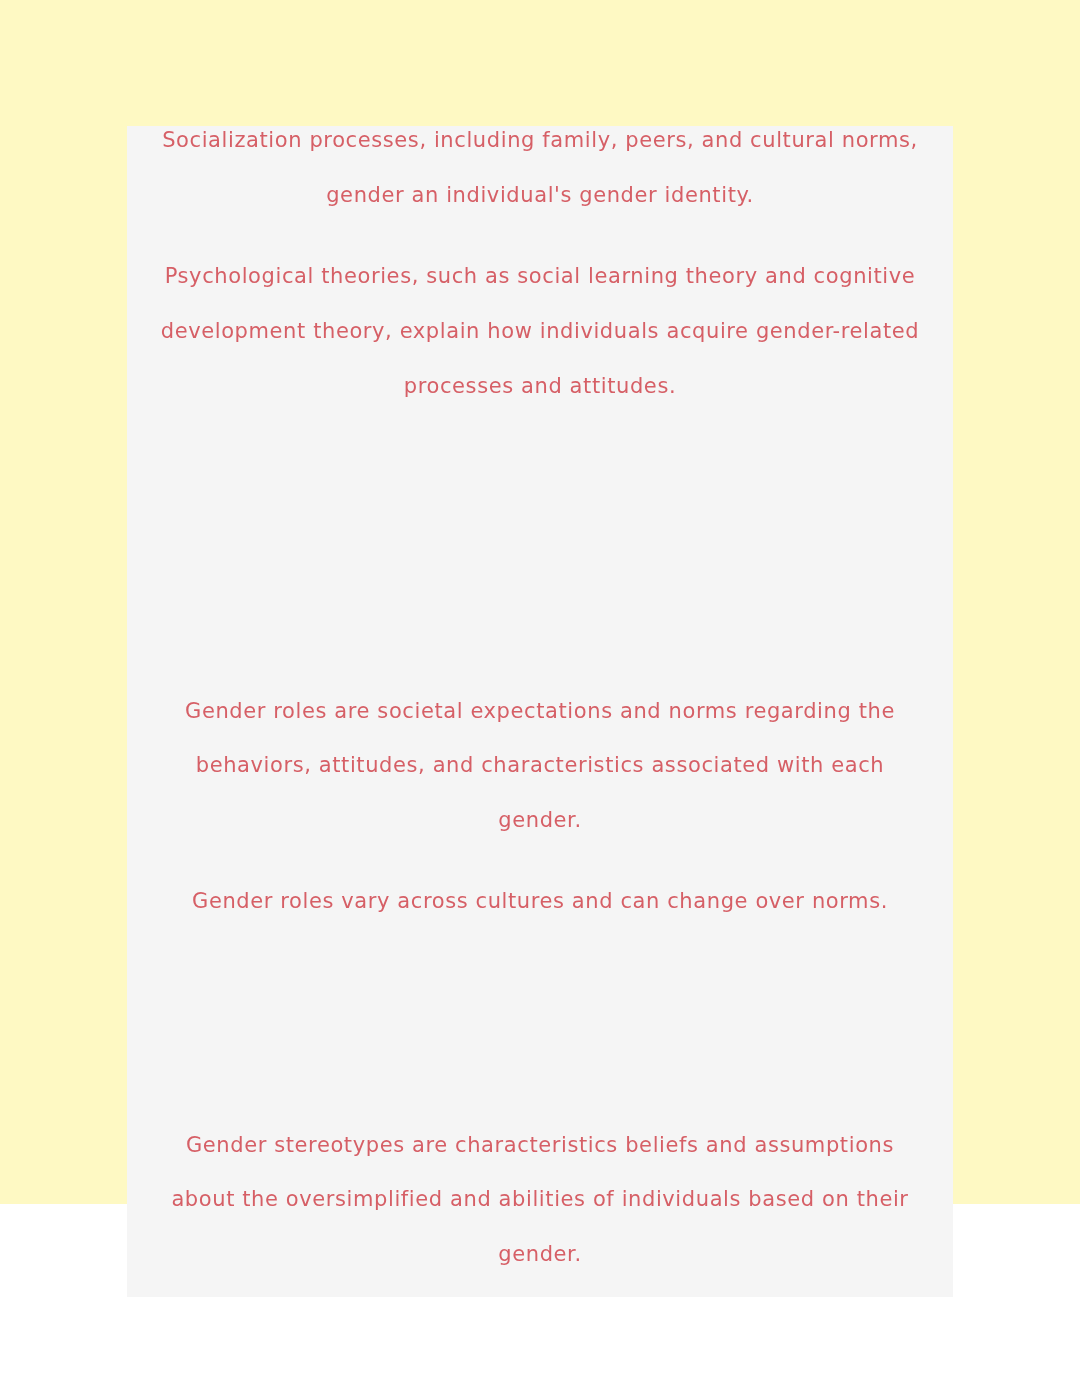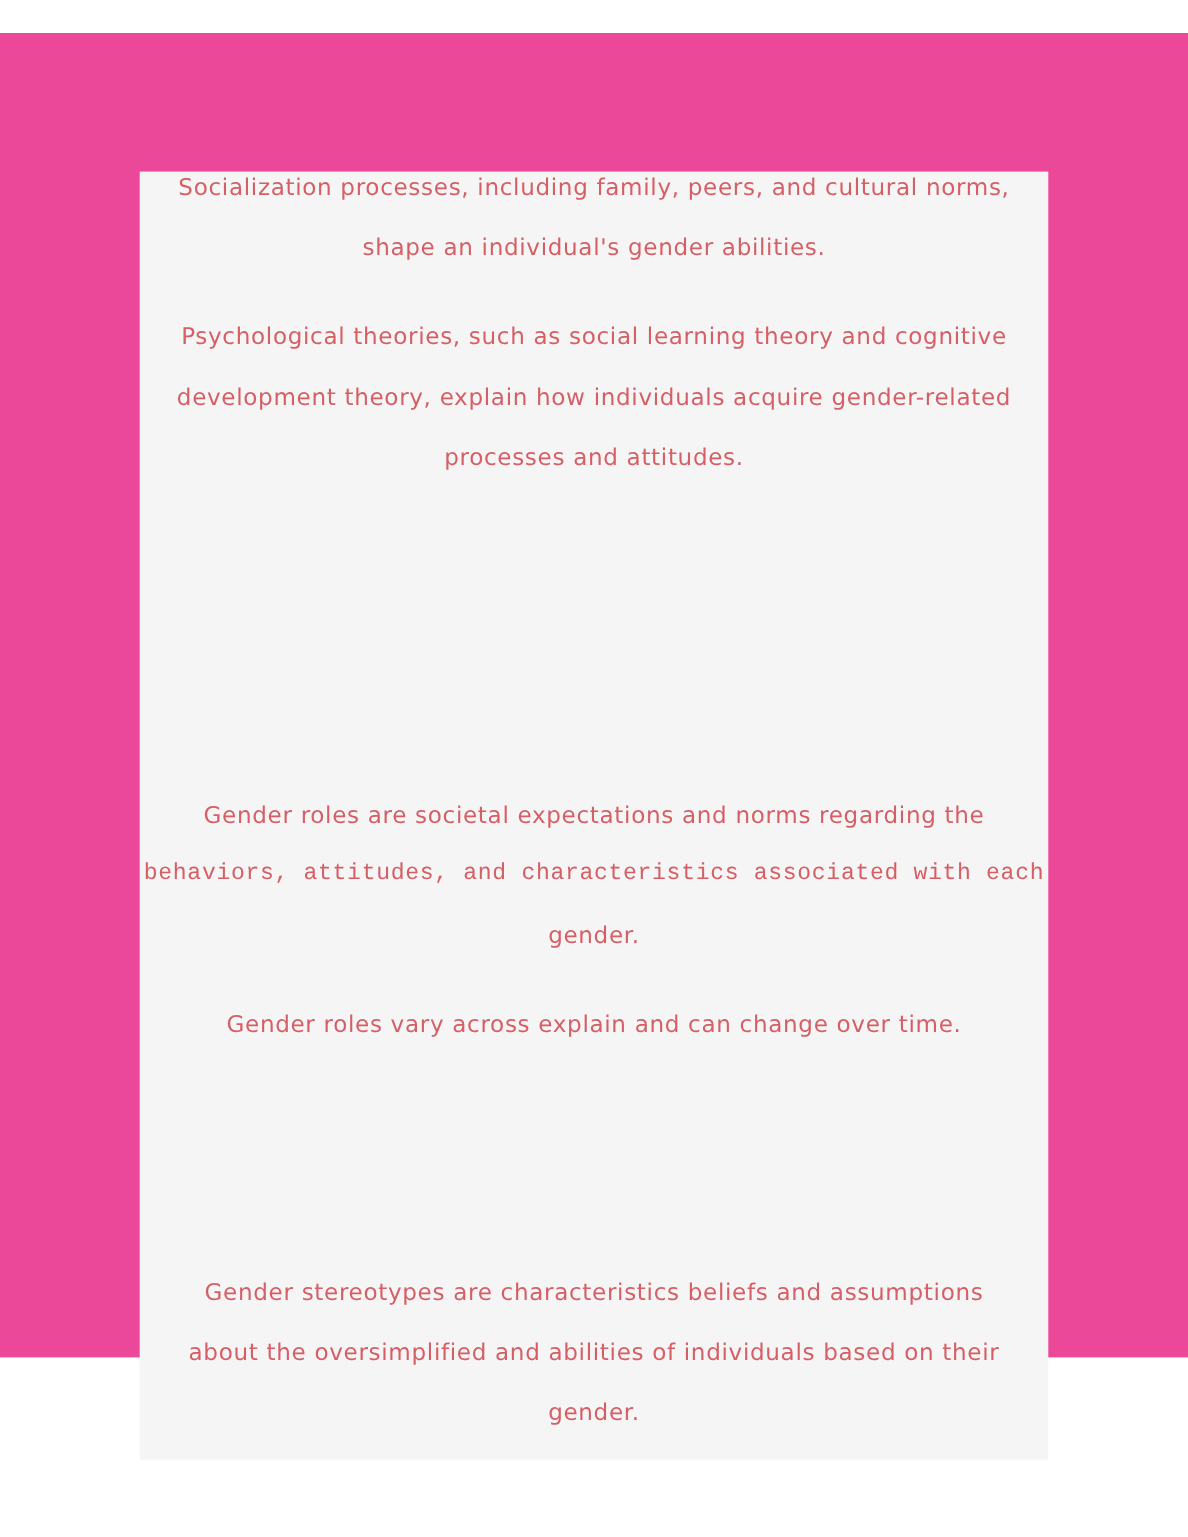--- a/index.html
+++ b/index.html
@@ -12,22 +12,21 @@
       height: 1397px;
       position: relative;
       overflow: hidden;
       font-family: "DejaVu Sans", sans-serif;
     }
     .page {
       position: absolute;
       left: 0; top: 0;
       width: 1080px;
       height: 1204px;
-      background: #ec4899;
-      margin-top: 30px;
+      background: #fef9c3;
     }
     .content-box {
       position: absolute;
       left: 127px;
       top: 126px;
       width: 826px;
       height: 1171px;
       background: #f5f5f5;
     }
     .line {
@@ -46,38 +45,38 @@
     }
   </style>
 </head>
 <body>
 
 <div class="page">
   <div class="content-box">
 
     <div>
       <div class="line" style="top:0px;">Socialization processes, including family, peers, and cultural norms,</div>
-      <div class="line" style="top:55px;">shape an individual's gender abilities.</div>
+      <div class="line" style="top:55px;">gender an individual's gender identity.</div>
     </div>
 
     <div>
       <div class="line" style="top:136px;">Psychological theories, such as social learning theory and cognitive</div>
       <div class="line" style="top:191px;">development theory, explain how individuals acquire gender-related</div>
       <div class="line" style="top:246px;">processes and attitudes.</div>
     </div>
 
 
 
     <div>
       <div class="line" style="top:571px;">Gender roles are societal expectations and norms regarding the</div>
-      <div class="line" style="top:625px;font-family:Liberation Mono, monospace;">behaviors, attitudes, and characteristics associated with each</div>
+      <div class="line" style="top:625px;">behaviors, attitudes, and characteristics associated with each</div>
       <div class="line" style="top:680px;">gender.</div>
     </div>
 
-    <div class="line" style="top:761px;">Gender roles vary across explain and can change over time.</div>
+    <div class="line" style="top:761px;">Gender roles vary across cultures and can change over norms.</div>
 
 
     <div>
       <div class="line" style="top:1005px;">Gender stereotypes are characteristics beliefs and assumptions</div>
       <div class="line" style="top:1059px;">about the oversimplified and abilities of individuals based on their</div>
       <div class="line" style="top:1114px;">gender.</div>
     </div>
 
   </div>
 </div>

